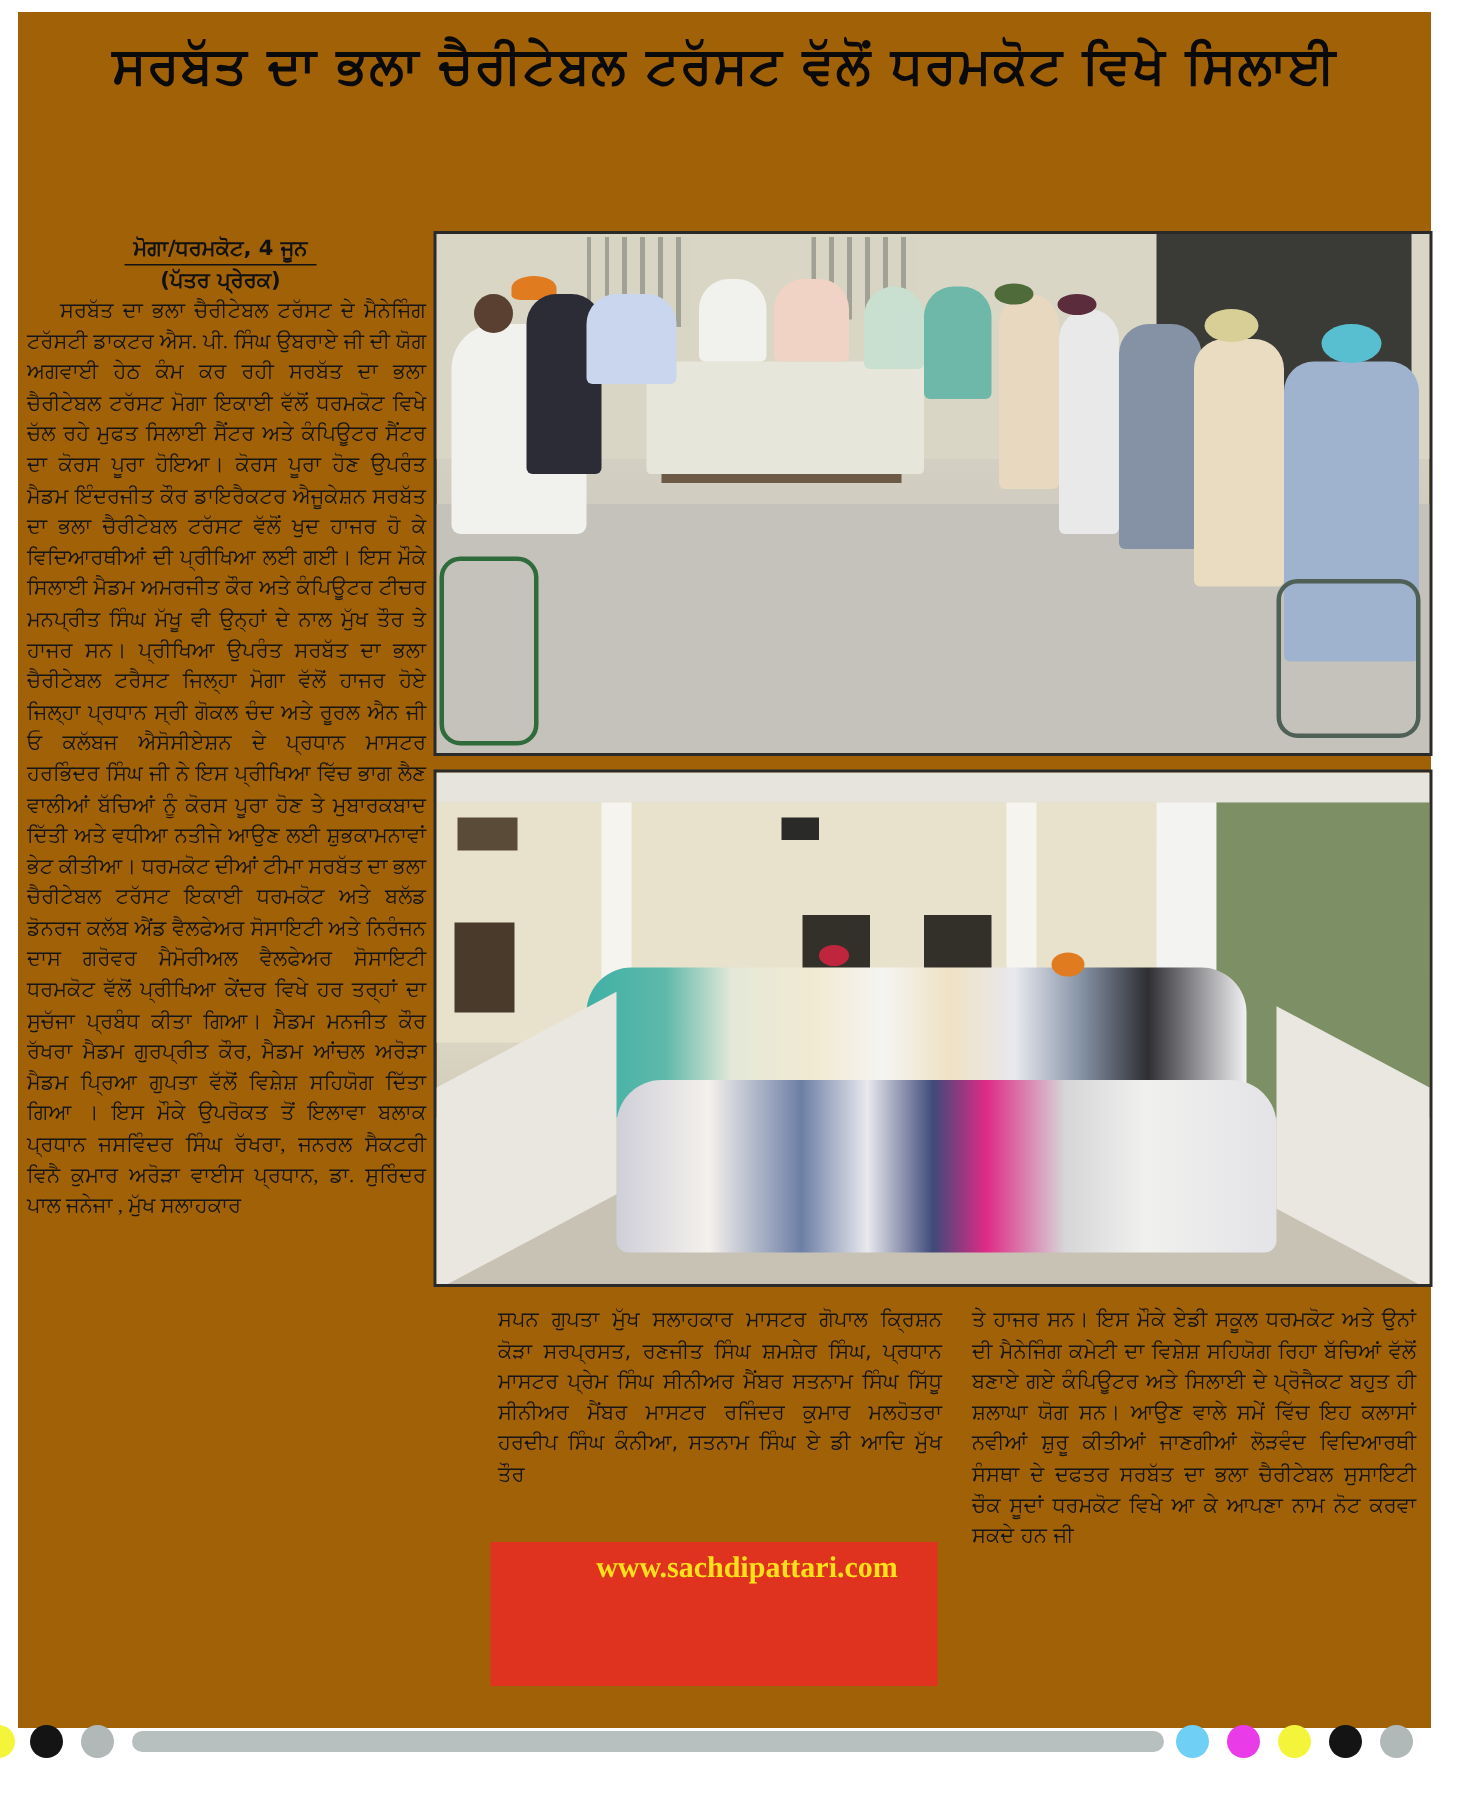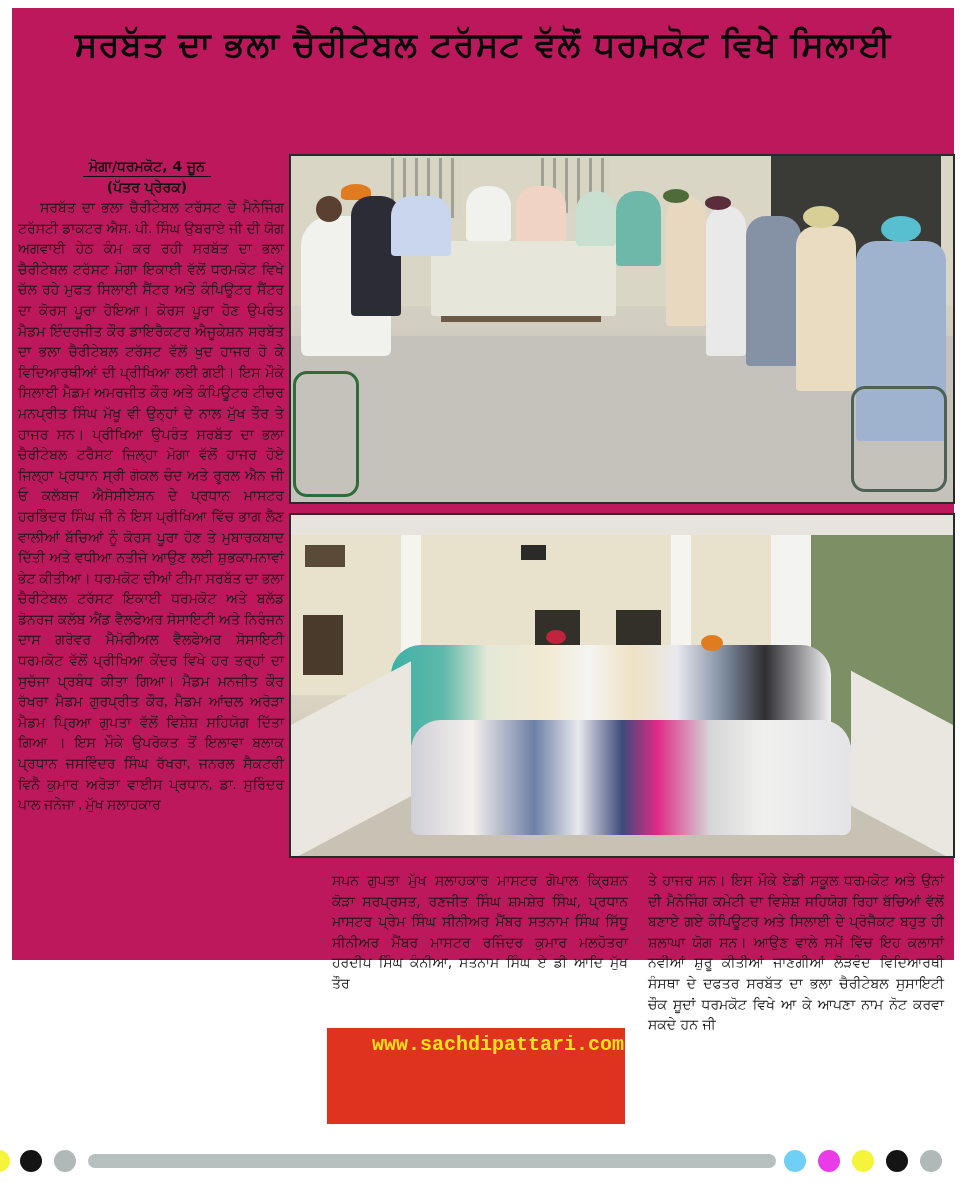--- a/index.html
+++ b/index.html
@@ -7,22 +7,22 @@
       width: 972px; height: 1196px;
       background: #ffffff;
       position: relative;
       overflow: hidden;
       font-family: "DejaVu Sans", sans-serif;
       color: #111111;
     }
     .page {
       position: absolute;
       left: 12px; top: 8px;
-      width: 942px; height: 952px;
-      background: #be185d;
+      width: 942px; height: 1144px;
+      background: #a16207;
     }
     .headline {
       position: absolute;
       left: 0; top: 8px; width: 942px; height: 130px;
       text-align: center;
       font-family: "DejaVu Sans", sans-serif;
       font-weight: bold;
       font-size: 34px;
       line-height: 56px;
       color: #0a0a0a;
@@ -80,21 +80,21 @@
     .logo .title {
       font-family: "DejaVu Sans", sans-serif;
       font-weight: bold;
       font-size: 40px;
       line-height: 50px;
       white-space: nowrap;
     }
     .logo .title .a { color: #ffe11a; }
     .logo .title .b { color: #ffffff; }
     .logo .url {
-      font-family: Liberation Mono, monospace;
+      font-family: Liberation Serif, serif;
       font-weight: bold;
       font-size: 20px;
       line-height: 26px;
       color: #ffe11a;
       padding-left: 44px;
     }
 
     .footer-bar {
       position: absolute; left: 0; top: 1148px; width: 972px; height: 26px;
     }

